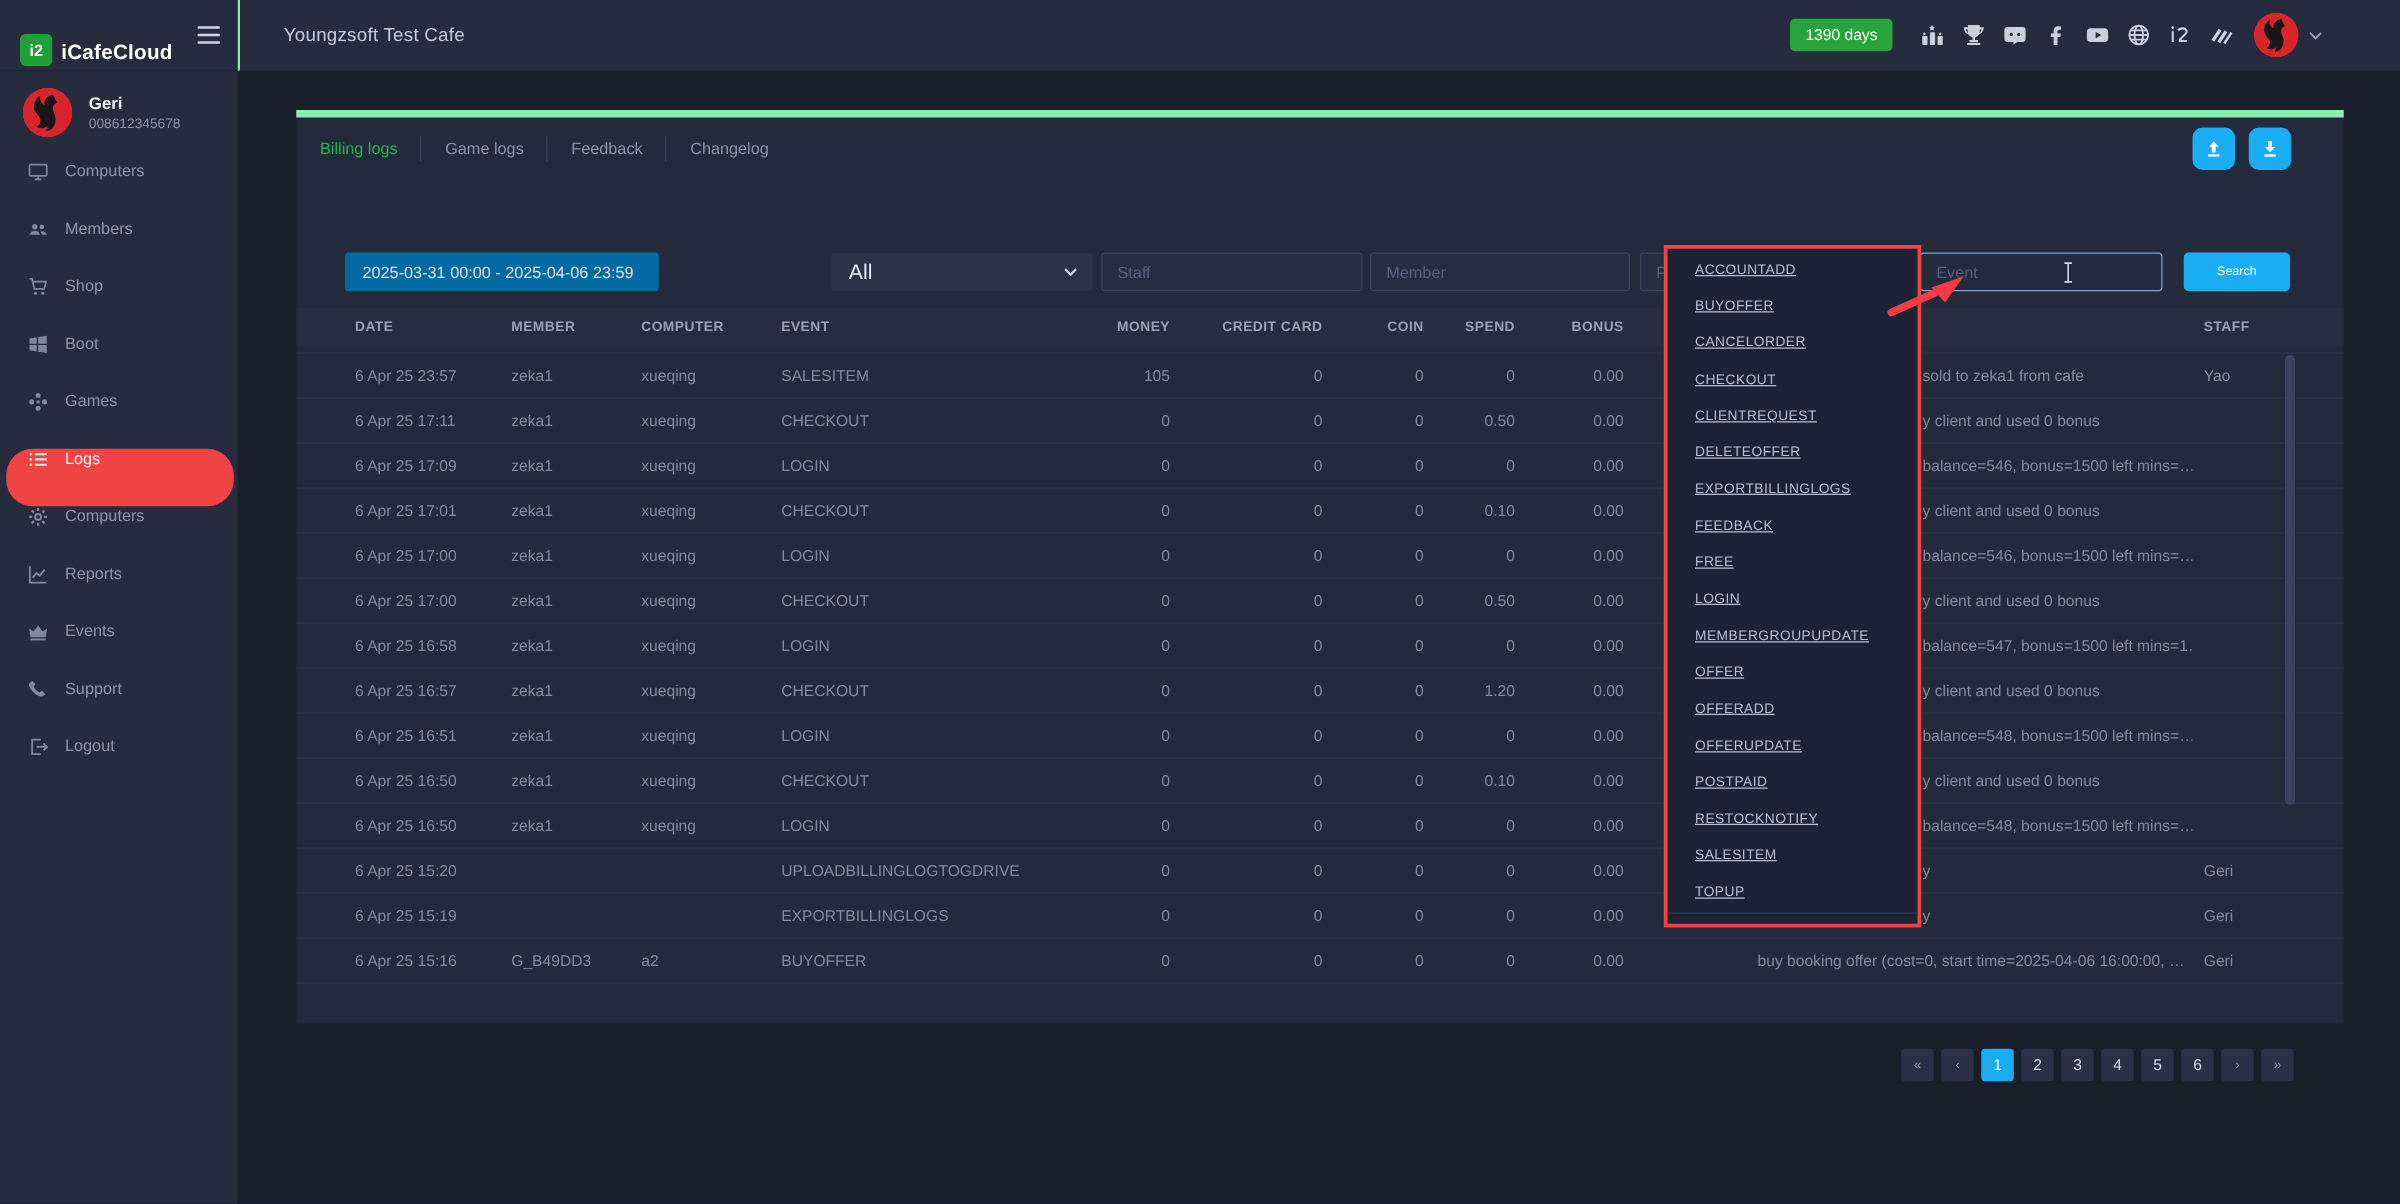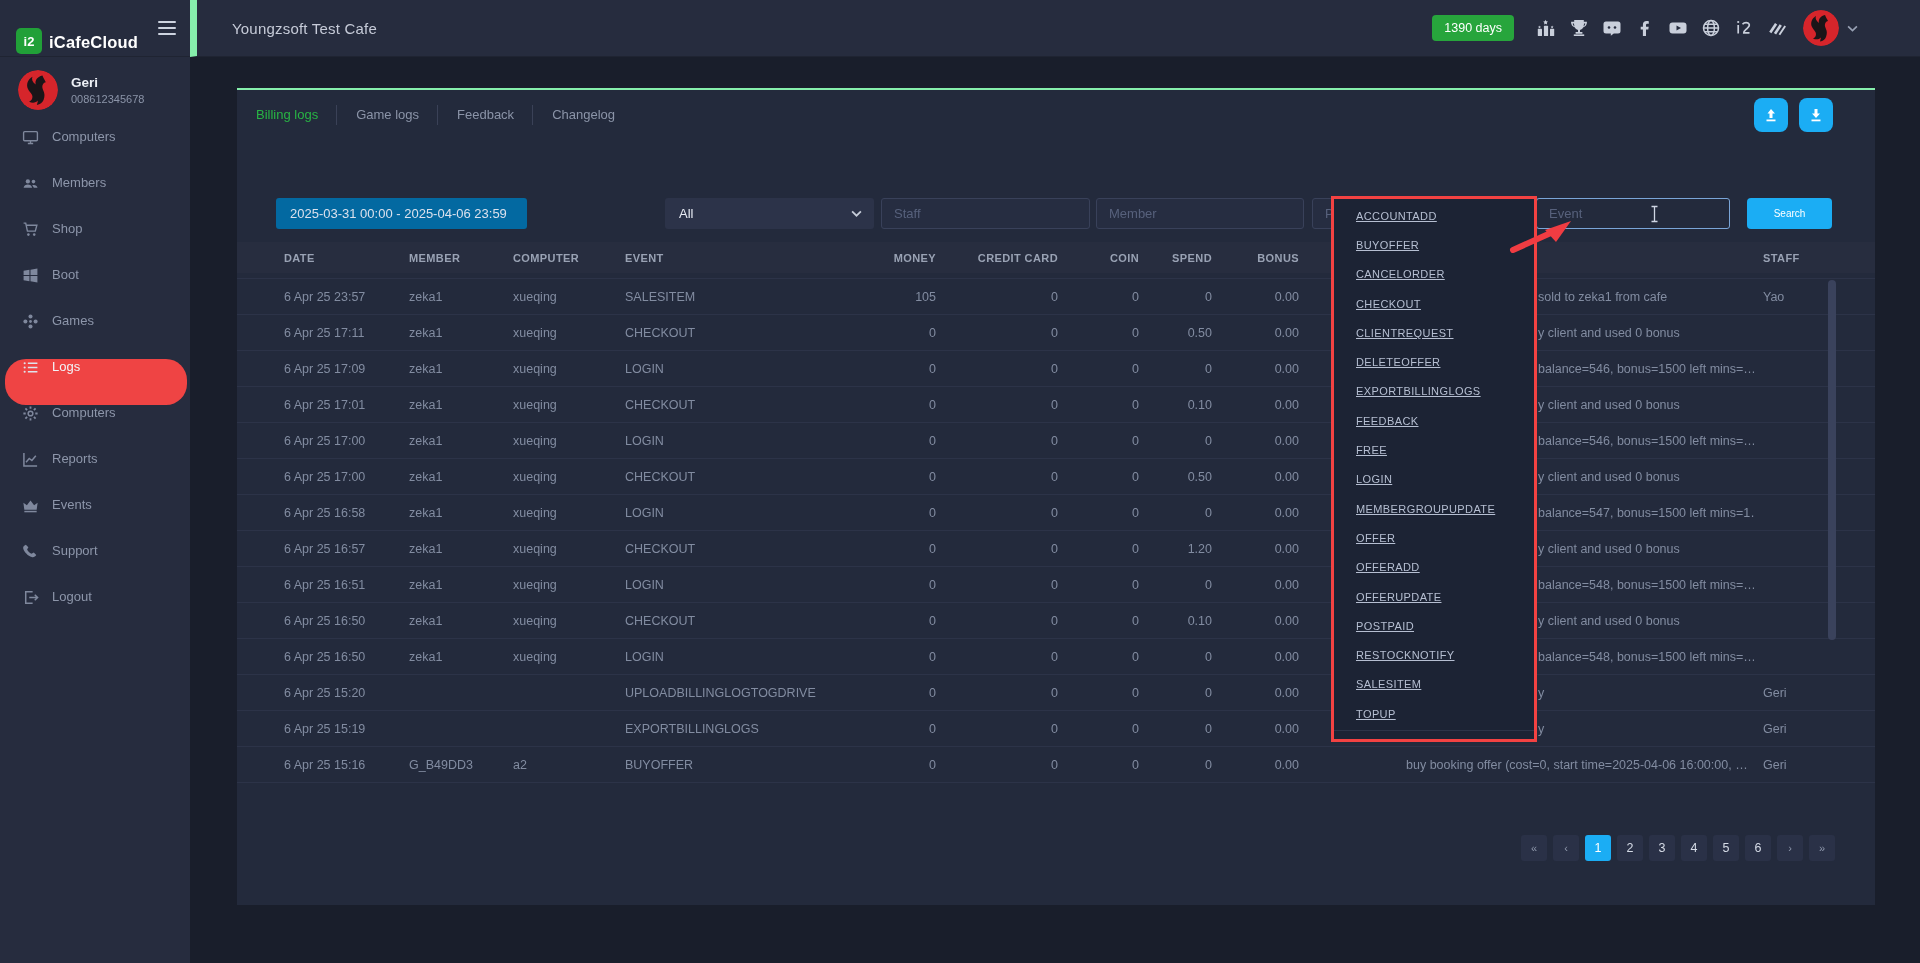--- a/index.html
+++ b/index.html
@@ -24,53 +24,53 @@
   .menu { position:absolute; top:129px; left:0; right:0; }
   .side-item { height:46px; display:flex; align-items:flex-start; gap:13px; padding-left:22px;
     color:#8d96aa; font-size:13px; cursor:pointer; }
   .side-item .s-icon { width:17px; height:17px; color:#7f889d; display:inline-flex; }
   .side-item.active { background:#ef4444; border-radius:21px; margin:0 3px 0 5px;
     padding-left:17px; color:#f2f4f8; }
   .side-item.active .s-icon { color:#dfe3ec; }
 
   
   .topbar { position:absolute; left:190px; top:0; width:1730px; height:57px;
-    background:#262c3e; border-left:7px solid #86efac; border-bottom:1px solid rgba(0,0,0,.18);
+    background:#262c3e; border-left:2px solid #86efac; border-bottom:1px solid rgba(0,0,0,.18);
     display:flex; align-items:center; z-index:9; }
   .cafe-title { margin-left:35px; color:#c6cbd8; font-size:15px; letter-spacing:.2px; }
   .top-right { margin-left:auto; display:flex; align-items:center; padding-right:62px; }
   .days-badge { background:var(--badge-green,#27a53c); color:#fff; font-size:12.5px;
     padding:6px 12px; border-radius:4px; margin-right:22px; cursor:pointer; }
   .hicons { display:flex; align-items:center; gap:13px; margin-right:16px; }
   .hicon { width:20px; height:20px; color:#c9cfdb; display:inline-flex; align-items:center;
     justify-content:center; cursor:pointer; }
   .avatar.small { width:36px; height:36px; }
   .chev { margin-left:8px; cursor:pointer; display:inline-flex; }
 
   
-  .card { position:absolute; left:237px; top:88px; width:1638px; height:817px;
-    background:#232a3c; border-top:2px solid #86efac; z-index:1; }
+  .card { position:absolute; left:237px; top:88px; width:1638px; height:731px;
+    background:#232a3c; border-top:6px solid #86efac; z-index:1; }
   .tabs { position:absolute; top:10px; left:0; height:30px; display:flex; align-items:center; }
   .tab { padding:0 19px; line-height:30px; font-size:13px; color:#8b94a8;
     cursor:pointer; position:relative; }
   .tab:not(:last-child)::after { content:''; position:absolute; right:0; top:5px; bottom:5px;
     width:1px; background:#3a4157; }
   .tab.active { color:var(--green,#28b444); }
   .tools { position:absolute; top:8px; right:42px; display:flex; gap:11px; }
   .tool-btn { width:34px; height:34px; border:none; border-radius:8px;
     background:var(--blue,#1badf4); display:inline-flex; align-items:center;
     justify-content:center; cursor:pointer; }
 
   
   .filters { position:absolute; top:108px; left:0; right:0; height:31px; }
   .filters > * { position:absolute; top:0; height:31px; }
   .f-date { left:39px; width:251px; background:#0369a1; border-radius:3px; color:#dbe1ed;
     font-size:13px; line-height:31px; padding-left:14px; cursor:pointer; }
   .f-select { left:428px; width:209px; background:#2c3349; border-radius:3px; color:#e8ecf4;
-    font-size:13px; line-height:31px; padding:0 12px 0 14px; cursor:pointer;
+    font-size:17px; line-height:31px; padding:0 12px 0 14px; cursor:pointer;
     display:flex; align-items:center; }
   .f-select .sel-chev { margin-left:auto; display:inline-flex; }
   .f-in { background:#262d41; border:1px solid #39415a; border-radius:3px; color:#cfd6e4;
     font-size:13px; padding:0 12px; font-family:"Liberation Sans",sans-serif; }
   .f-in::placeholder { color:#57617c; opacity:1; }
   .f-staff { left:644px; width:209px; }
   .f-member { left:859px; width:208px; }
   .f-pc { left:1075px; width:208px; }
   .f-event { left:1299px; width:194px; }
   .f-event input { width:100%; height:100%; background:transparent; border:1px solid #7aa5d8;

